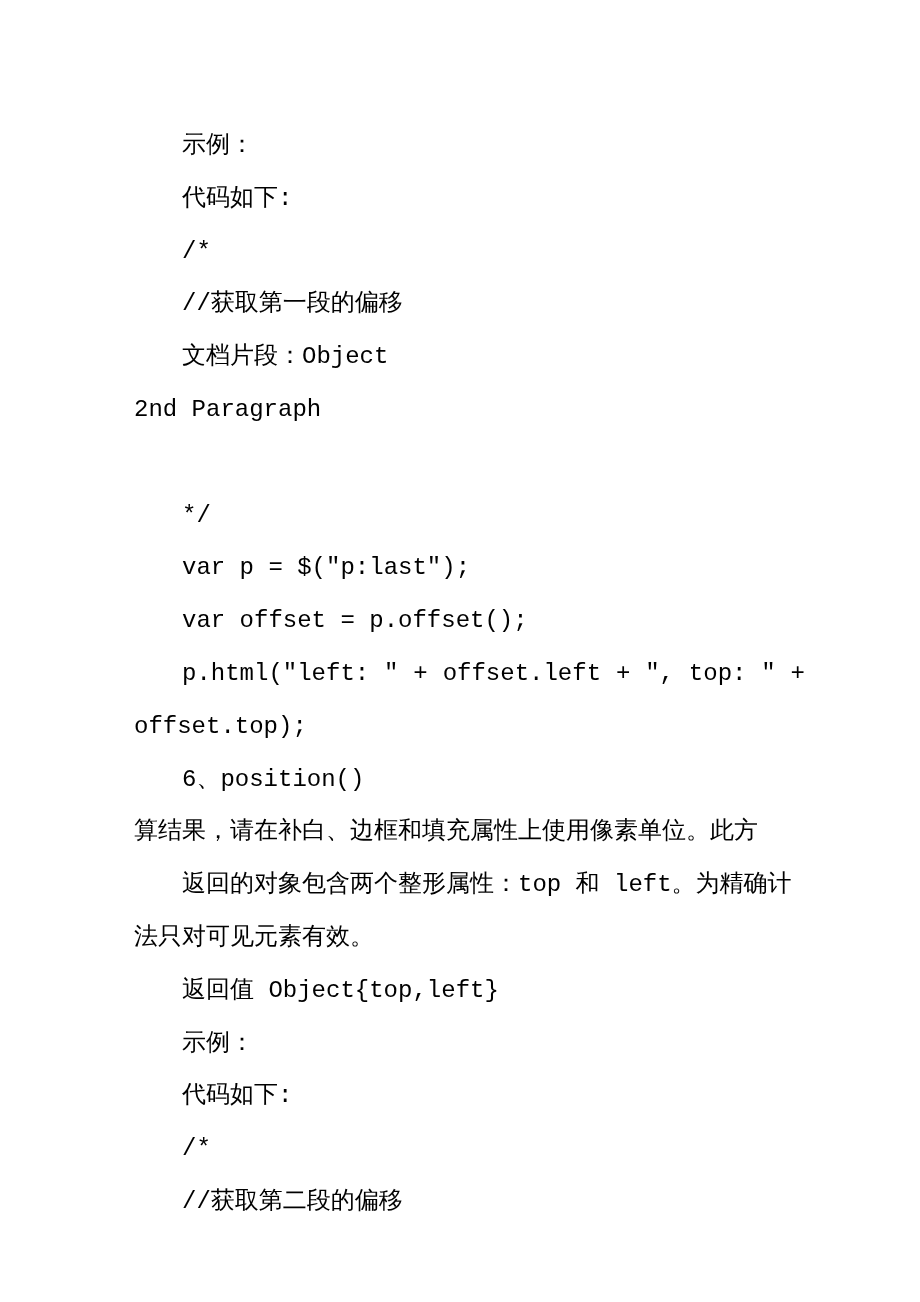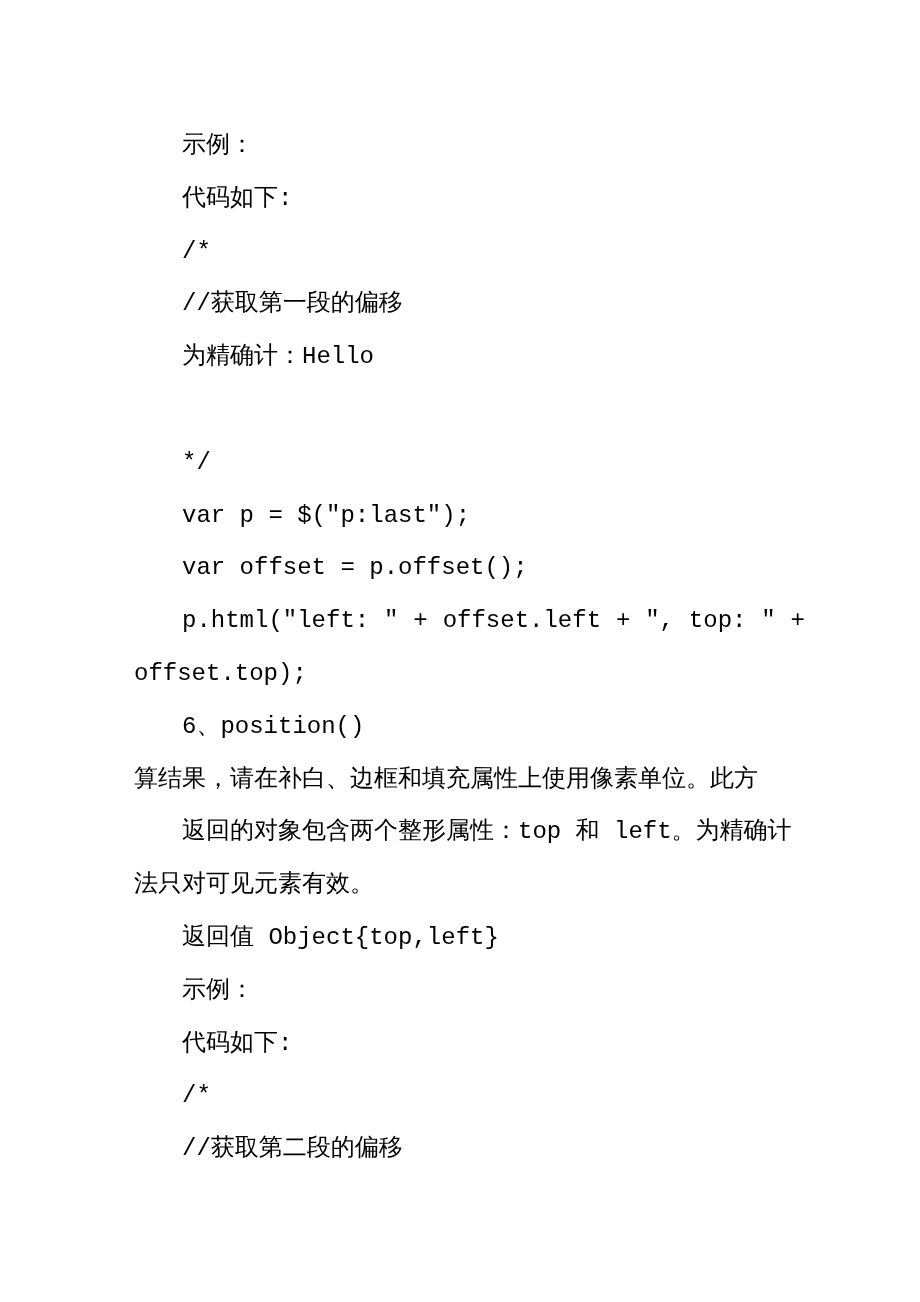--- a/index.html
+++ b/index.html
@@ -41,21 +41,22 @@
   </style>
 </head>
 <body>
 
 <div class="doc-body">
 
 <div class="paragraph code-font indented">示例：</div>
     <div class="paragraph code-font indented">代码如下:</div>
     <div class="paragraph code-font indented">/*</div>
     <div class="paragraph code-font indented">//获取第一段的偏移</div>
-    <div class="paragraph code-font indented">为精确计：Hello</div>
+    <div class="paragraph code-font indented">文档片段：Object</div>
+    <div class="paragraph code-font no-indent">2nd Paragraph</div>
     <div class="paragraph code-font no-indent">&nbsp;</div>
     <div class="paragraph code-font indented">*/</div>
     <div class="paragraph code-font indented">var p = $("p:last");</div>
     <div class="paragraph code-font indented">var offset = p.offset();</div>
     <div class="paragraph code-font indented justified-line"> p.html("left: " + offset.left + ", top: " +</div>
     <div class="paragraph code-font no-indent">offset.top);</div>
     <div class="paragraph code-font indented">6、position()</div>
     <div class="paragraph code-font no-indent">算结果，请在补白、边框和填充属性上使用像素单位。此方</div>
     <div class="paragraph code-font indented">返回的对象包含两个整形属性：top 和 left。为精确计</div>
     <div class="paragraph code-font no-indent">法只对可见元素有效。</div>

